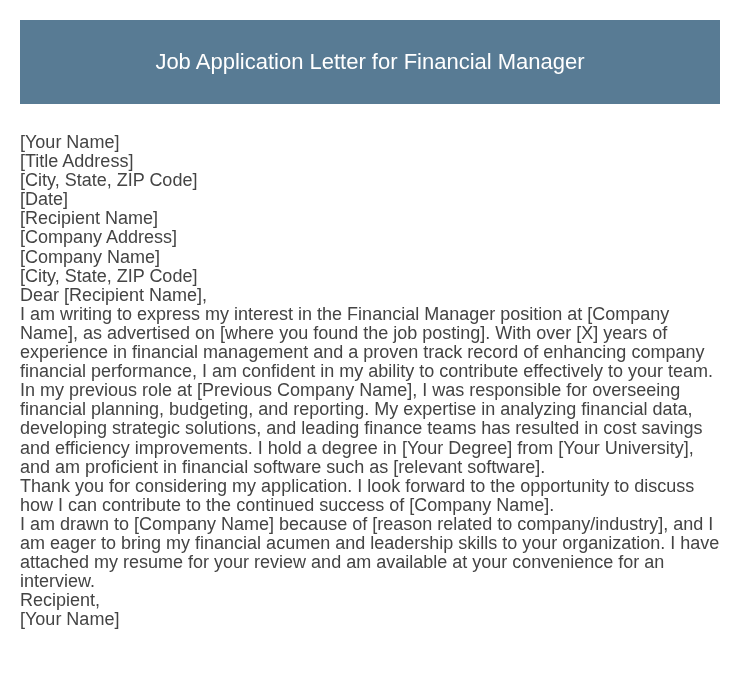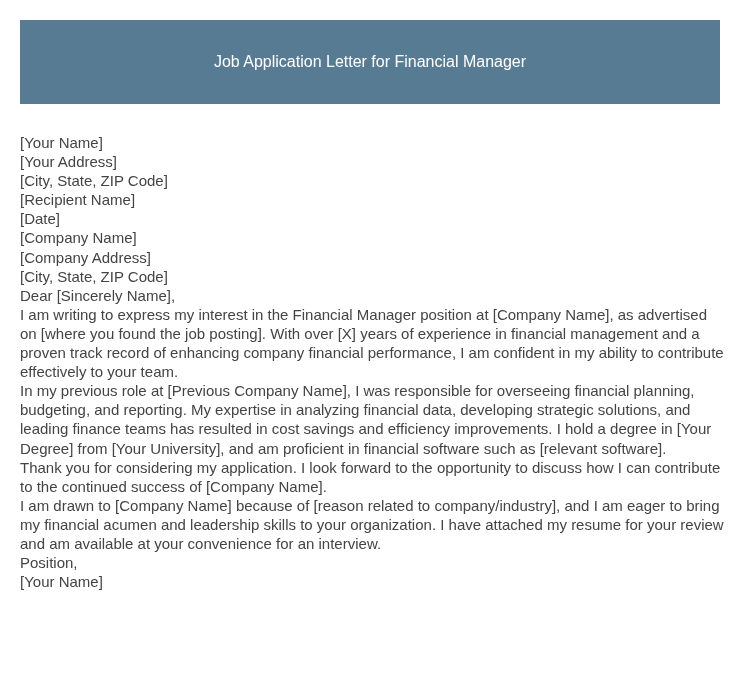--- a/index.html
+++ b/index.html
@@ -4,45 +4,45 @@
 <style>
   html, body { margin: 0; padding: 0; background: #ffffff; }
   body { width: 740px; height: 686px; overflow: hidden; position: relative; }
   .header {
     position: absolute; left: 20px; top: 20px; width: 700px; height: 84px;
     background: #587b94;
     display: flex; align-items: center; justify-content: center;
   }
   .header h1 {
     margin: 0; color: #ffffff; font-weight: normal;
-    font-family: "Liberation Sans", sans-serif; font-size: 16px;
+    font-family: "Liberation Sans", sans-serif; font-size: 22px;
   }
   .letter {
     position: absolute; left: 20px; top: 133px; width: 705px;
-    font-family: "Liberation Sans", sans-serif; font-size: 15px;
+    font-family: "Liberation Sans", sans-serif; font-size: 18px;
     line-height: 19.1px; color: #444444;
   }
   .letter div, .letter p { margin: 0; }
 </style>
 </head>
 <body>
 
 <div class="header">
   <h1>Job Application Letter for Financial Manager</h1>
 </div>
 
 <div class="letter">
   <div>[Your Name]</div>
-  <div>[Your Address]</div>
+  <div>[Title Address]</div>
   <div>[City, State, ZIP Code]</div>
+  <div>[Date]</div>
   <div>[Recipient Name]</div>
-  <div>[Date]</div>
+  <div>[Company Address]</div>
   <div>[Company Name]</div>
-  <div>[Company Address]</div>
   <div>[City, State, ZIP Code]</div>
-  <div>Dear [Sincerely Name],</div>
+  <div>Dear [Recipient Name],</div>
   <p>I am writing to express my interest in the Financial Manager position at [Company Name], as advertised on [where you found the job posting]. With over [X] years of experience in financial management and a proven track record of enhancing company financial performance, I am confident in my ability to contribute effectively to your team.</p>
   <p>In my previous role at [Previous Company Name], I was responsible for overseeing financial planning, budgeting, and reporting. My expertise in analyzing financial data, developing strategic solutions, and leading finance teams has resulted in cost savings and efficiency improvements. I hold a degree in [Your Degree] from [Your University], and am proficient in financial software such as [relevant software].</p>
   <p>Thank you for considering my application. I look forward to the opportunity to discuss how I can contribute to the continued success of [Company Name].</p>
   <p>I am drawn to [Company Name] because of [reason related to company/industry], and I am eager to bring my financial acumen and leadership skills to your organization. I have attached my resume for your review and am available at your convenience for an interview.</p>
-  <div>Position,</div>
+  <div>Recipient,</div>
   <div>[Your Name]</div>
 </div>
 
 </body></html>

